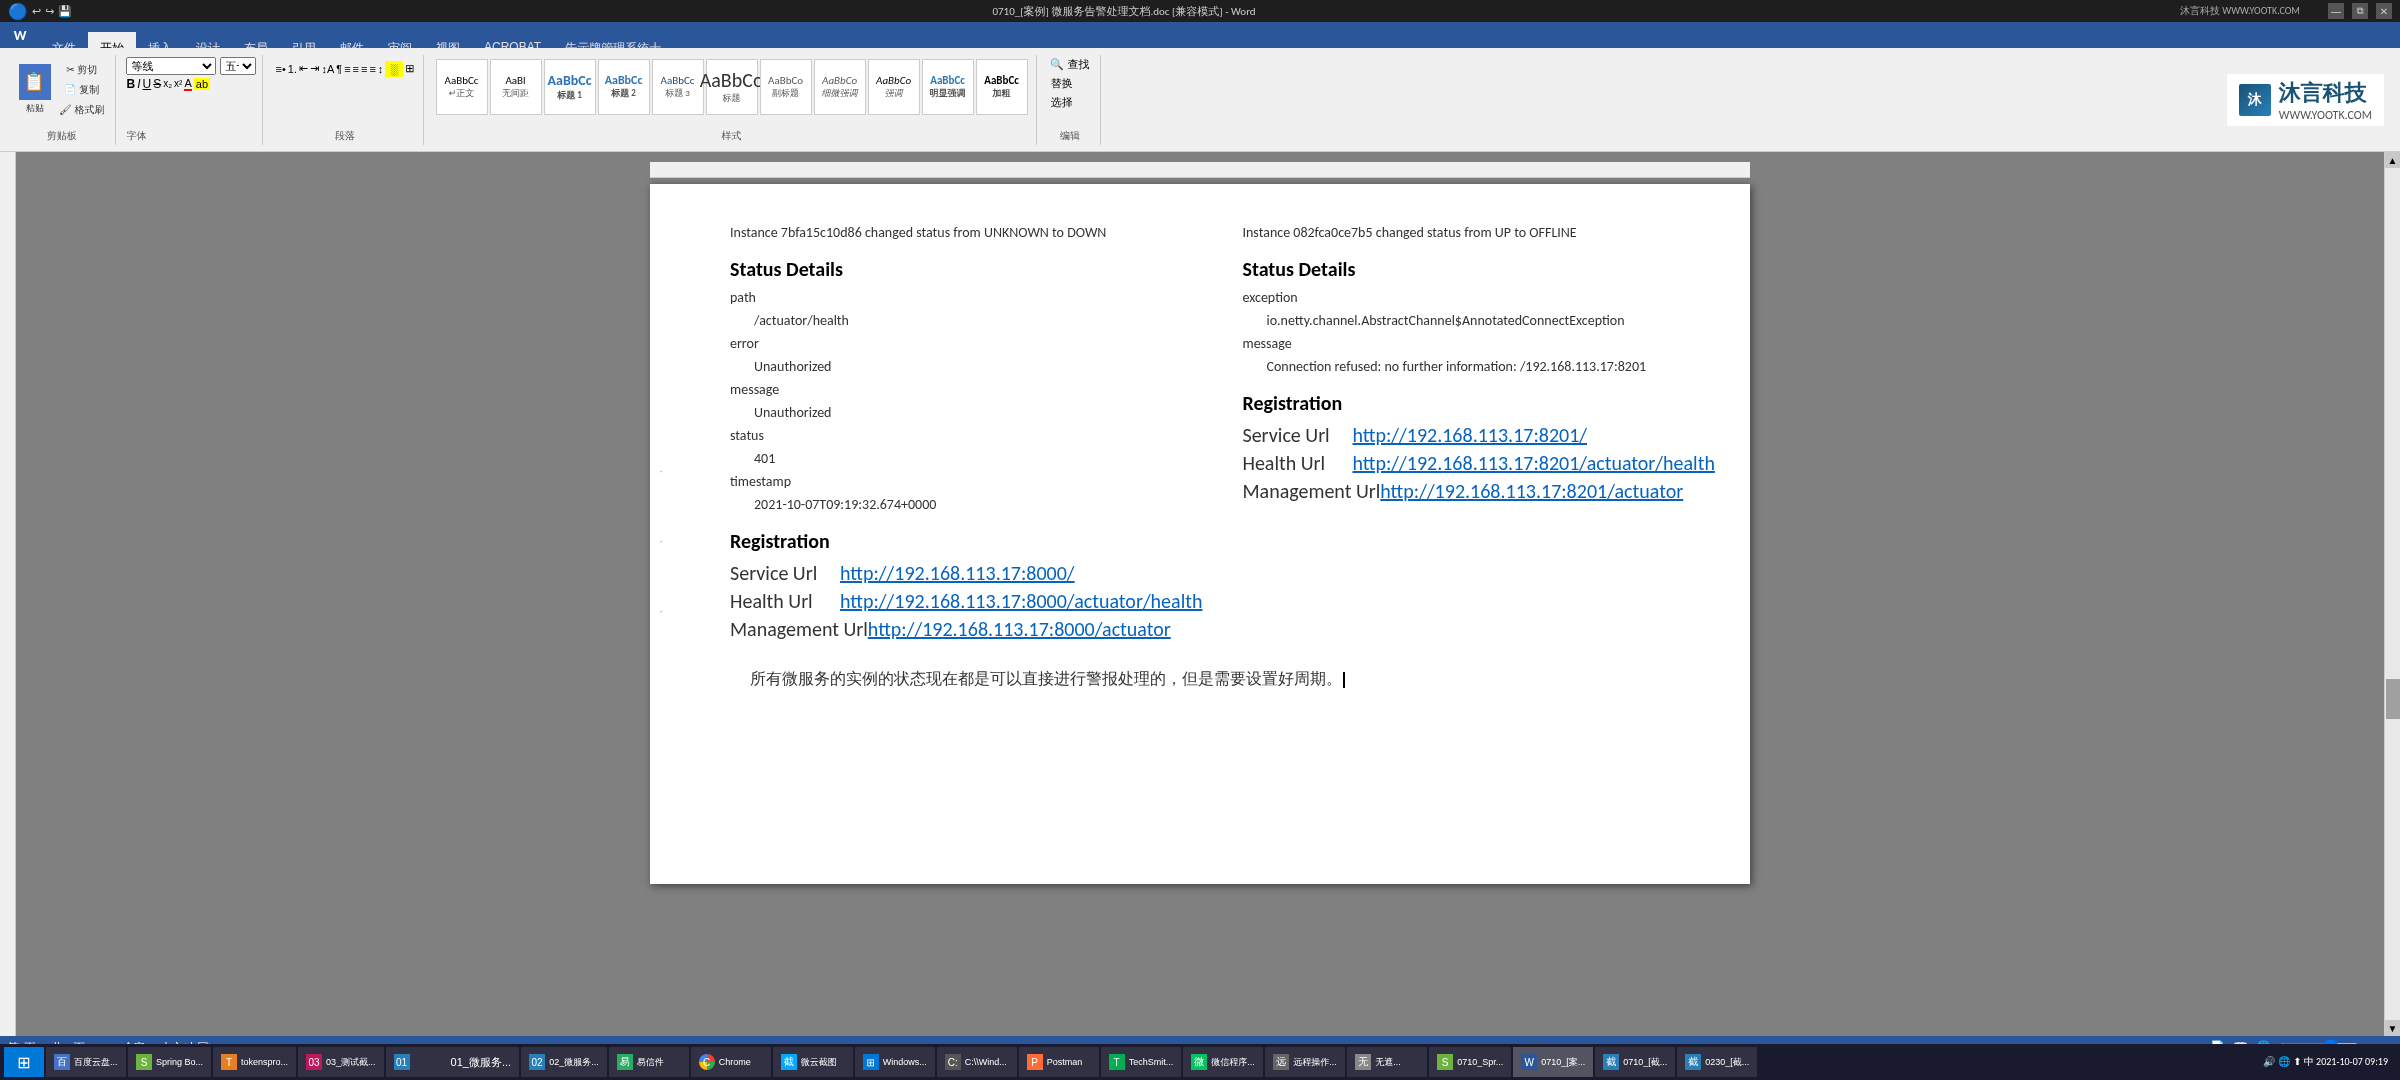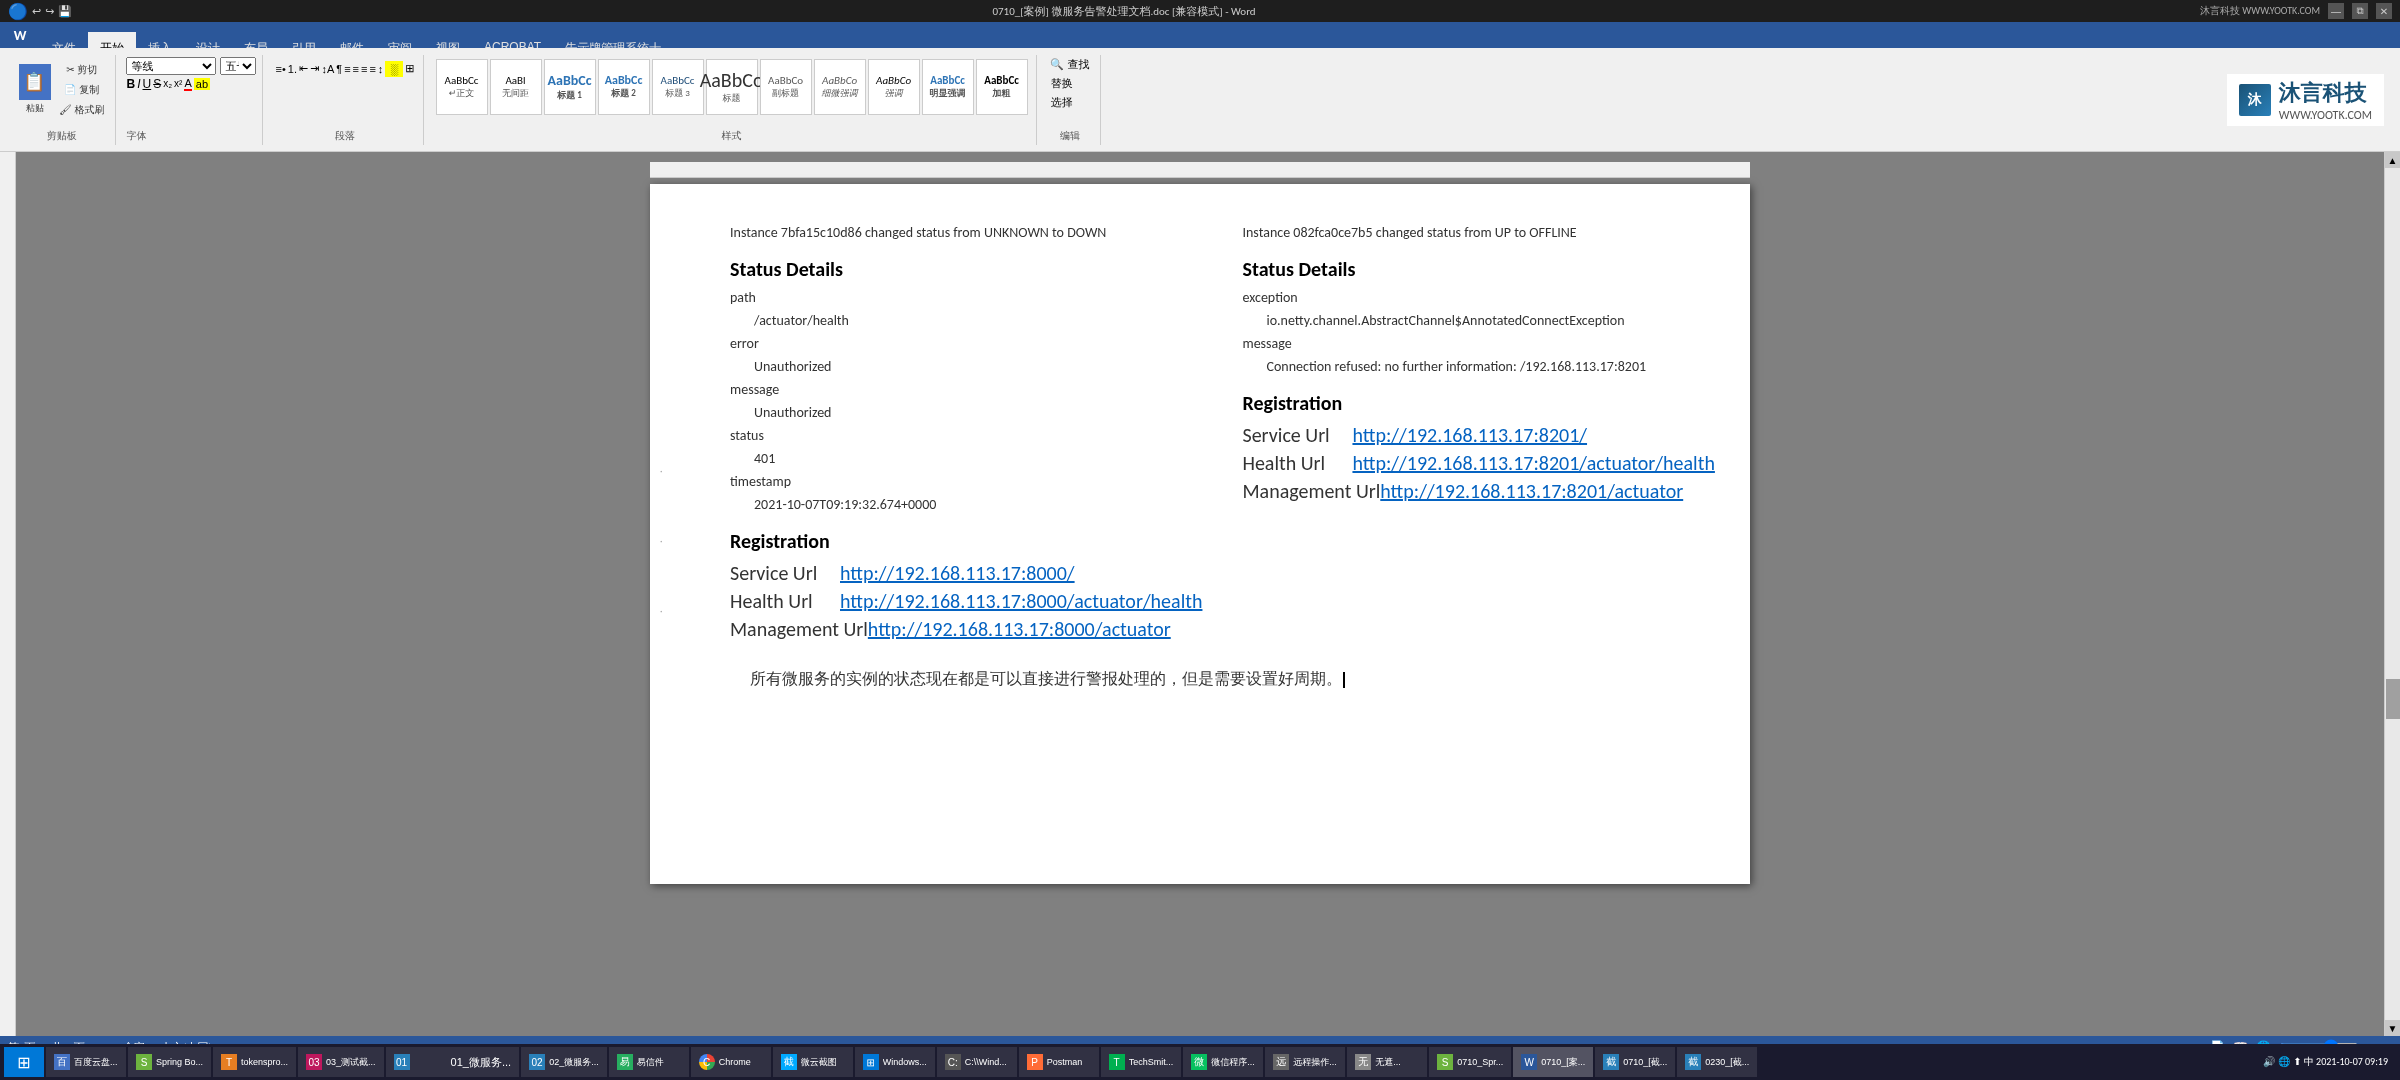--- a/index.html
+++ b/index.html
@@ -352,21 +352,21 @@
 
   <div class="title-bar">
     <div style="width:60px; display:flex; gap:4px; align-items:center;">
       <span style="font-size:16px;">🔵</span>
       <span style="cursor:pointer;">↩</span>
       <span style="cursor:pointer;">↪</span>
       <span style="cursor:pointer;">💾</span>
     </div>
     <div class="title-bar-title">0710_[案例] 微服务告警处理文档.doc [兼容模式] - Word</div>
     <div class="title-bar-controls">
-      <div style="width:140px; display:flex; gap:2px; justify-content:flex-end; align-items:center;">
+      <div style="width:140px; display:flex; gap:2px; align-items:center;">
 
         <span style="color:#aaa; font-size:10px;">沐言科技 WWW.YOOTK.COM</span>
       </div>
       <button class="title-bar-btn">—</button>
       <button class="title-bar-btn">⧉</button>
       <button class="title-bar-btn">✕</button>
     </div>
   </div>
 
   <div class="top-bar">

